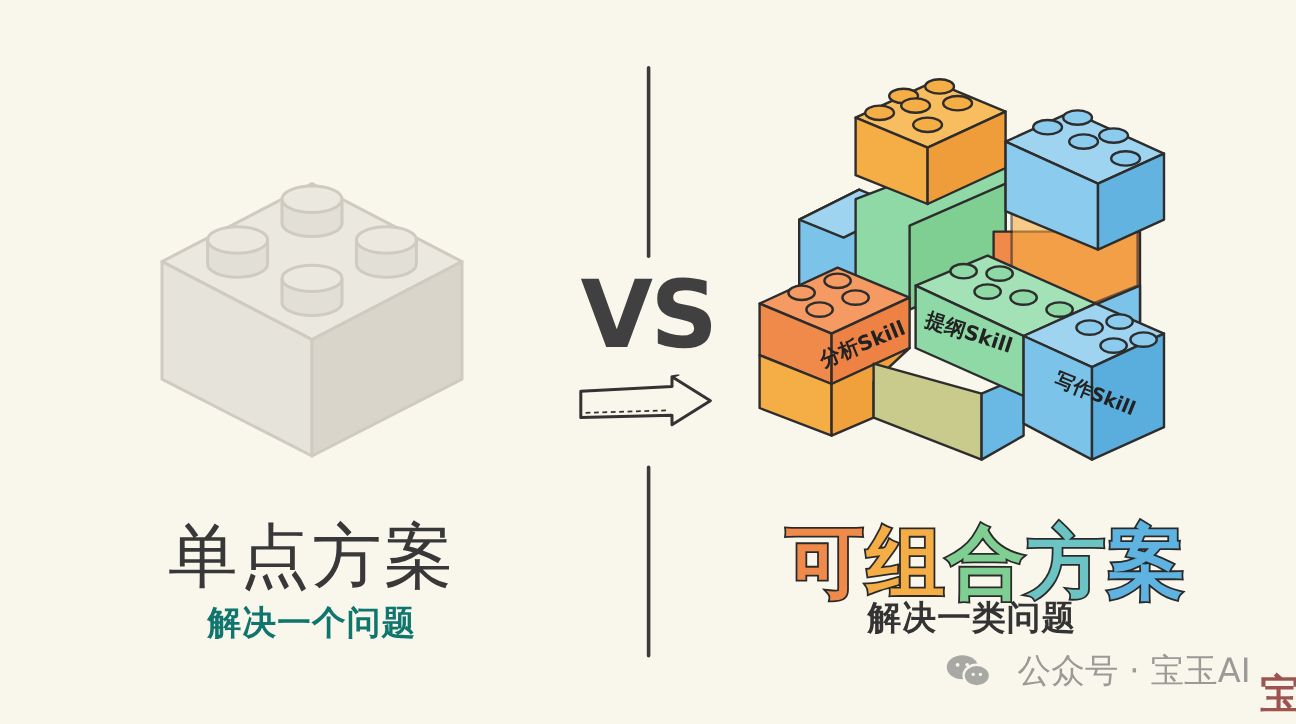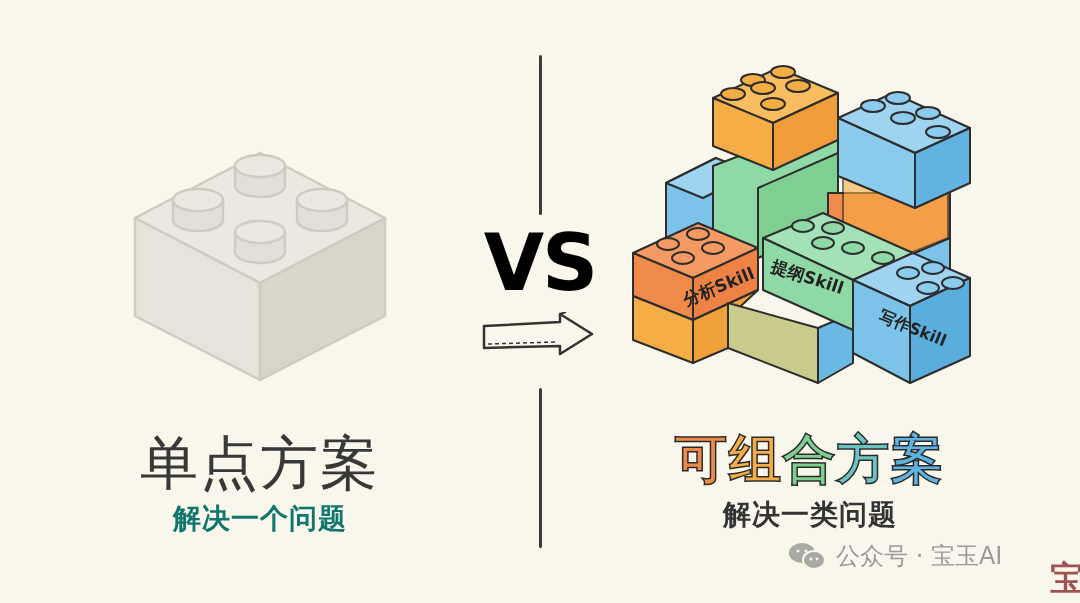--- a/index.html
+++ b/index.html
@@ -6,44 +6,44 @@
   body {
     width:1080px; height:603px; overflow:hidden;
     background:#f9f6ec;
     font-family:"DejaVu Sans", "Liberation Sans", sans-serif;
     position:relative;
   }
   .abs { position:absolute; }
   .divider { position:absolute; left:539px; width:3px; background:#3a3a3a; border-radius:2px; }
   .vs {
     position:absolute; left:480px; top:218px; width:120px; text-align:center;
-    font-size:78px; font-weight:bold; color:#000000; letter-spacing:-2px; line-height:90px;
+    font-size:78px; font-weight:bold; color:#404040; letter-spacing:-2px; line-height:90px;
   }
   .title-left {
     position:absolute; left:100px; top:425px; width:320px; text-align:center;
     font-size:58px; font-weight:normal; color:#383838; letter-spacing:2px;
   }
   .sub-left {
     position:absolute; left:100px; top:500px; width:320px; text-align:center;
     font-size:28px; font-weight:bold; color:#0f766e; letter-spacing:1px;
   }
   .title-right {
-    position:absolute; left:630px; top:425px; width:360px; text-align:center;
-    font-size:52px; font-weight:normal; letter-spacing:2px;
+    position:absolute; left:630px; top:425px; width:360px; text-align:right;
+    font-size:65px; font-weight:bold; letter-spacing:2px;
   }
   .title-right span {
     -webkit-text-stroke:3px #2a2a2a; paint-order:stroke fill;
   }
   .sub-right {
     position:absolute; left:630px; top:496px; width:360px; text-align:center;
     font-size:28px; font-weight:bold; color:#333; letter-spacing:1px;
   }
   .watermark {
-    position:absolute; left:788px; top:540px; display:flex; align-items:center; gap:8px;
-    color:#9a9a96; font-size:24px;
+    position:absolute; left:788px; top:540px; display:flex; align-items:center; gap:20px;
+    color:#9a9a96; font-size:28px;
   }
   .wm-seal {
     position:absolute; left:1050px; top:556px; font-size:34px; font-weight:bold; color:#7f1d1d; opacity:0.75;
   }
   svg text { font-family:"DejaVu Sans", "Liberation Sans", sans-serif; }
 </style>
 </head>
 <body>
 
 <div class="divider" style="top:55px;height:160px;"></div>

